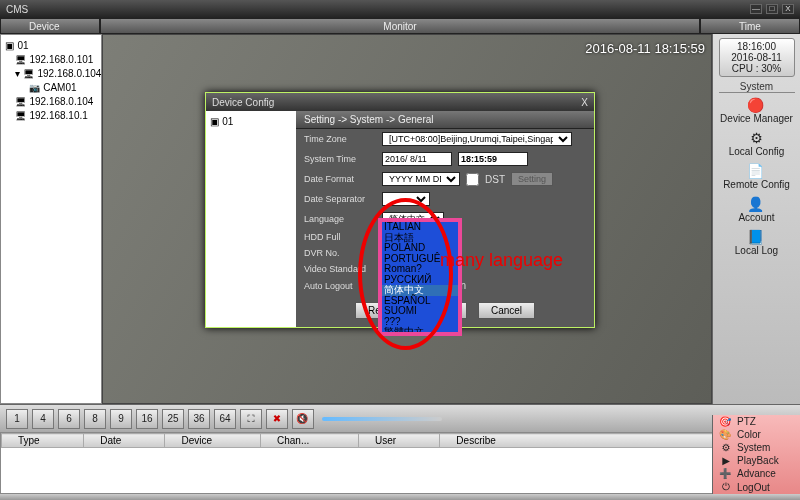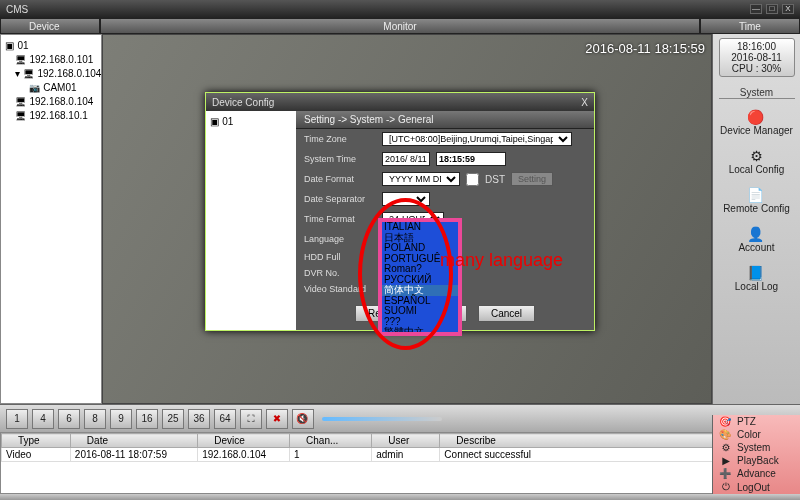--- a/index.html
+++ b/index.html
@@ -7,21 +7,21 @@
   .titlebar{height:18px;background:linear-gradient(#555,#222);display:flex;align-items:center;padding:0 6px;color:#ddd;justify-content:space-between}
   .titlebar .wbtn{display:flex;gap:4px}.titlebar .wbtn span{width:12px;height:10px;background:#333;border:1px solid #666;font-size:8px;text-align:center;line-height:8px}
   .tabbar{height:16px;background:linear-gradient(#666,#333);display:flex}
   .tab{padding:2px 28px;background:linear-gradient(#888,#555);border:1px solid #222;color:#eee}
   .main{display:flex;height:370px}
   .tree{width:102px;background:#fff;color:#000;padding:4px;border:1px solid #888;font-size:9px;line-height:14px}
   .tree .node{display:flex;align-items:center;gap:3px}
   .ico-pc:before{content:"🖥";font-size:9px}.ico-cam:before{content:"📷";font-size:9px}
   .video{flex:1;background:linear-gradient(120deg,#7d7e77,#5d5e58);position:relative;border:1px solid #444;overflow:hidden}
   .osd{position:absolute;top:6px;right:6px;color:#fff;font-size:13px;text-shadow:0 0 3px #000}
-  .rightcol{width:88px;background:linear-gradient(#ddd,#bbb);border-left:1px solid #666;display:flex;flex-direction:column;align-items:center;padding:4px 2px;gap:8px}
+  .rightcol{width:88px;background:linear-gradient(#ddd,#bbb);border-left:1px solid #666;display:flex;flex-direction:column;align-items:center;padding:4px 2px;gap:2px}
   .clock{background:linear-gradient(#fff,#ccc);border:1px solid #888;border-radius:3px;width:76px;text-align:center;padding:2px;color:#222;font-size:9px;line-height:11px}
   .rhead{width:76px;text-align:center;color:#333;border-bottom:1px solid #888;margin-top:2px}
   .rbtn{width:76px;text-align:center;color:#222;padding:2px 0}
   .rbtn .ic{font-size:14px;display:block}
   .toolbar{height:28px;background:linear-gradient(#ddd,#aaa);border-top:1px solid #666;display:flex;align-items:center;gap:4px;padding:0 6px}
   .layoutbtn{width:22px;height:20px;background:linear-gradient(#eee,#bbb);border:1px solid #777;display:flex;align-items:center;justify-content:center;font-size:10px;color:#222}
   .log{height:62px;background:#fff;color:#000;border:1px solid #888}
   .log table{width:100%;border-collapse:collapse;font-size:9px}
   .log th{background:linear-gradient(#eee,#ccc);border:1px solid #aaa;padding:1px 16px;text-align:left;font-weight:normal}
   .log td{border:1px solid #ddd;padding:1px 4px}
@@ -135,28 +135,20 @@
   <table>
     <tbody>
         <tr>
       <th>Type</th>
       <th>Date</th>
       <th>Device</th>
       <th>Chan...</th>
       <th>User</th>
       <th style="width:45%">Describe</th>
     </tr>
-    <tr>
-      <td>Video</td>
-      <td>2016-08-11 18:07:59</td>
-      <td>192.168.0.104</td>
-      <td>1</td>
-      <td>admin</td>
-      <td>Connect successful</td>
-    </tr>
   </tbody>
     </table>
 </div>
 <div class="status"></div>
 
 <div class="rbottom">
   <div class="rbitem">
       <span class="ic">🎯</span>
       <span>PTZ</span>
     </div>
@@ -192,50 +184,51 @@
       <div>▣ <span>01</span></div>
     </div>
     <div class="dform">
       <div class="crumb">Setting -&gt; System -&gt; General</div>
       <div class="frow">
           <span class="flab">Time Zone</span>
           <select class="fsel" style="width:190px"><option>[UTC+08:00]Beijing,Urumqi,Taipei,Singapore</option></select>
         </div>
       <div class="frow">
           <span class="flab">System Time</span>
-          <input class="finp" style="width: 48px;" value="2016/ 8/11">
+          <input class="finp" style="width: 70px;" value="2016/ 8/11">
           <input class="finp" style="width: 70px; font-weight: bold;" value="18:15:59">
         </div>
       <div class="frow">
           <span class="flab">Date Format</span>
           <select class="fsel" style="width:78px"><option>YYYY MM DD</option></select> 
           <input type="checkbox" style=""> 
           <span>DST</span> 
           <button class="dstbtn">Setting</button>
         </div>
       <div class="frow">
           <span class="flab">Date Separator</span>
           <select class="fsel" style="width:48px"><option></option></select>
         </div>
       <div class="frow">
-          <span class="flab">Time Format</span>
-          <select class="fsel" style="width:62px"><option>24-HOUR</option></select>
-        </div>
-      <div class="frow">
           <span class="flab">Language</span>
           <select class="fsel" style="width:62px"><option>简体中文</option></select>
         </div>
       <div class="frow">
           <span class="flab">HDD Full</span>
         </div>
       <div class="frow">
           <span class="flab">DVR No.</span>
         </div>
       <div class="frow">
           <span class="flab">Video Standard</span>
+        </div>
+      <div class="frow">
+          <span class="flab">Auto Logout</span>
+          <span style="width:62px"></span>
+          <span>Min</span>
         </div>
       <div class="dbtns">
         <button>Refresh</button>
         <button>OK</button>
         <button>Cancel</button>
       </div>
     </div>
   </div>
 </div>
 

